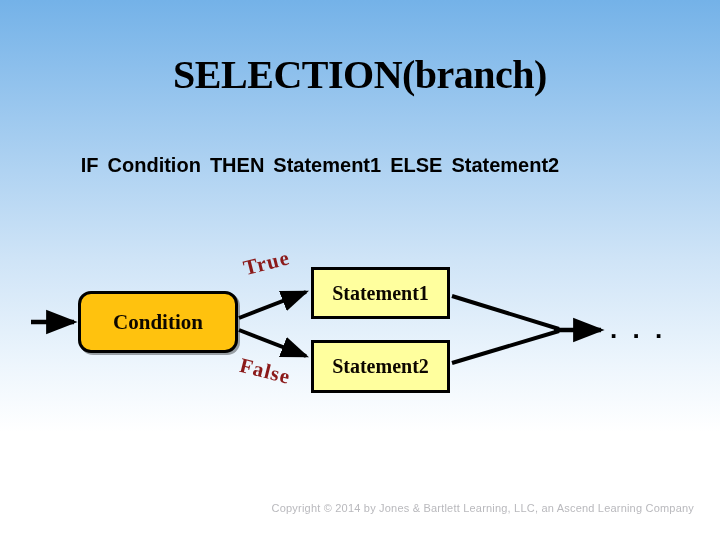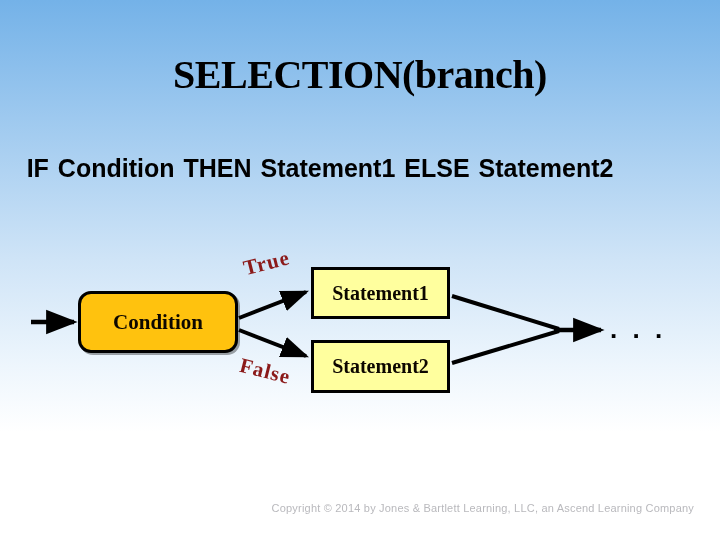--- a/index.html
+++ b/index.html
@@ -39,21 +39,21 @@
 
   
   .subtitle {
     position: absolute;
     left: 0;
     top: 154px;
     width: 640px;
     text-align: center;
     font-family: "Liberation Sans", sans-serif;
     font-weight: bold;
-    font-size: 25px;
+    font-size: 20px;
     color: #000000;
     white-space: nowrap;
   }
   .subtitle .gap {
     display: inline-block;
     width: 9px;
   }
 
   
   .diagram {

